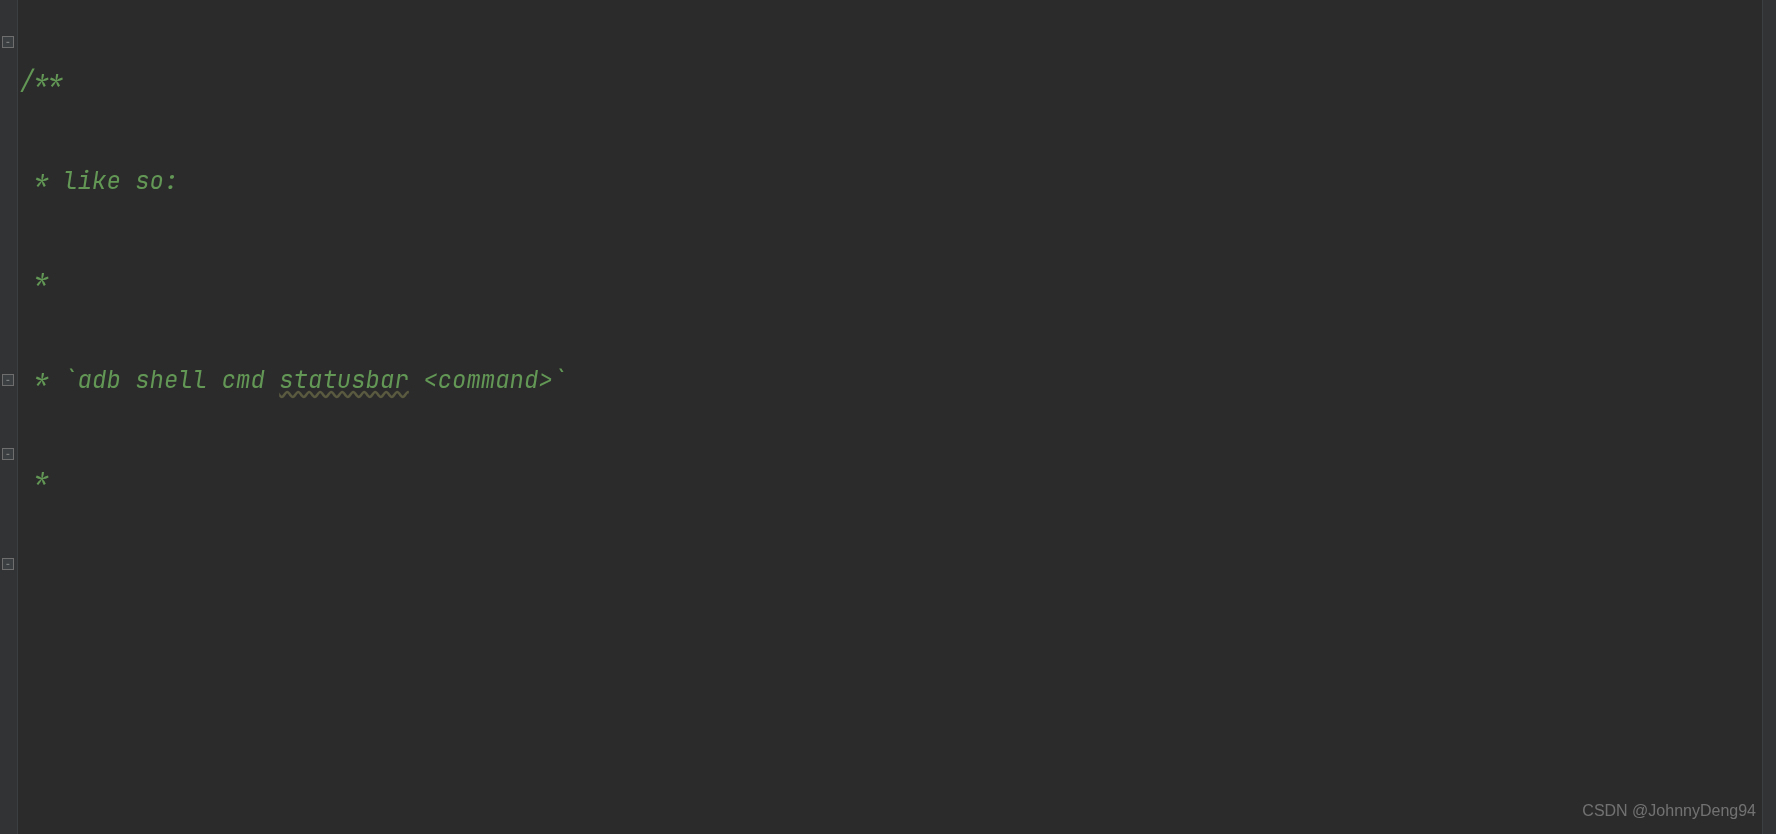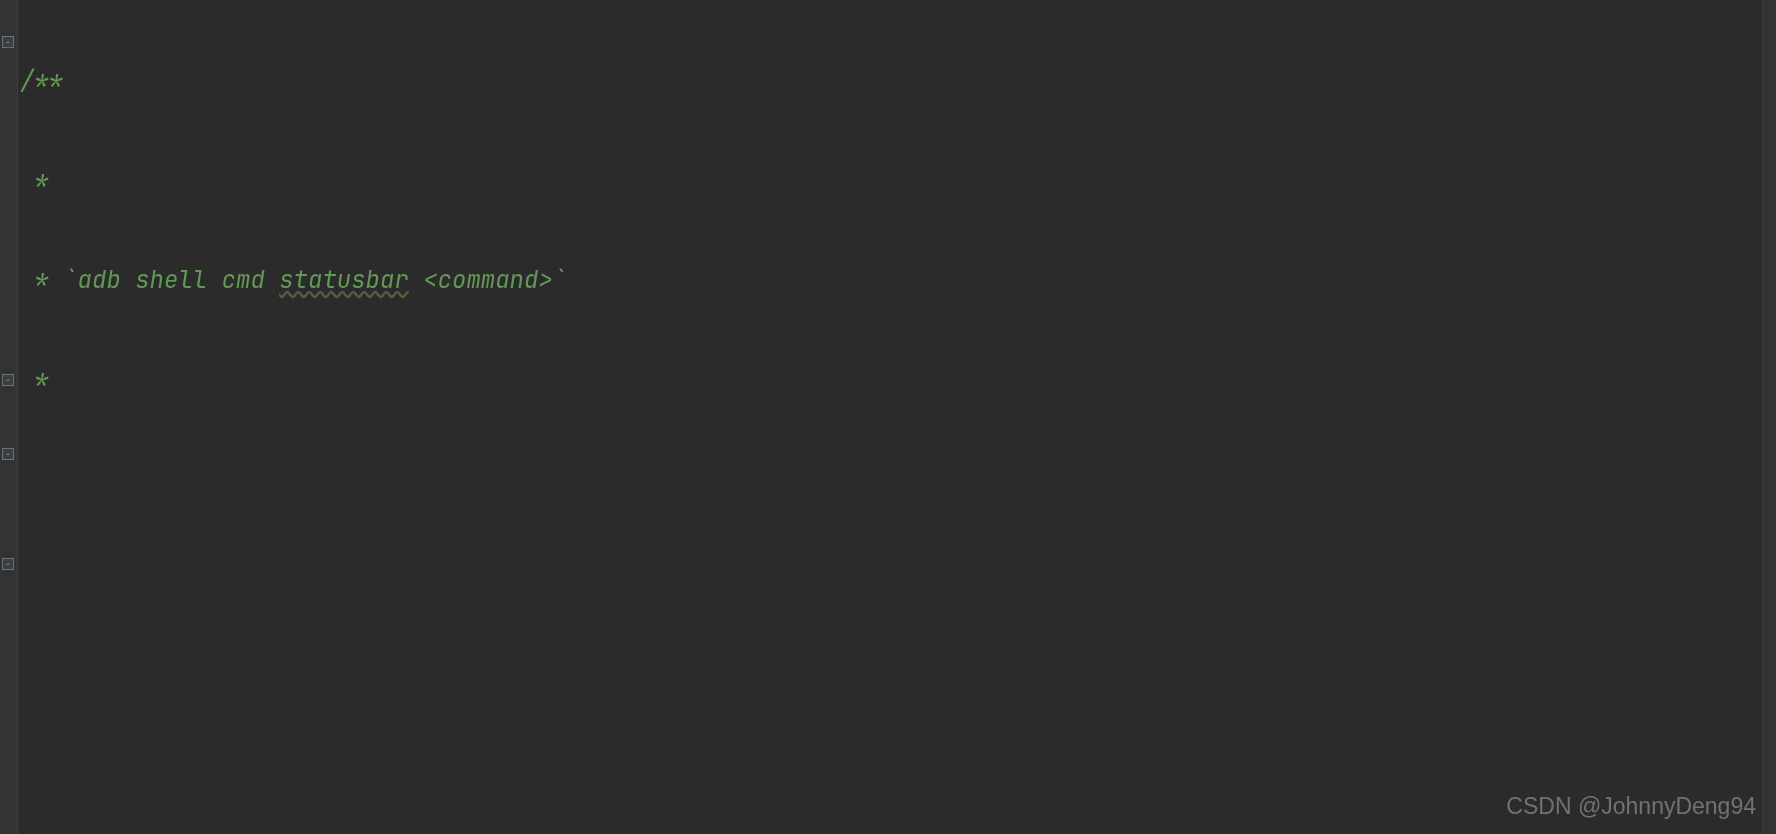--- a/index.html
+++ b/index.html
@@ -52,21 +52,21 @@
   }
   .c-comment { color: #629755; }
   .c-link { color: #93805a; text-decoration: underline wavy #5a5a40; text-underline-offset: 3px; }
   .c-underwavy { text-decoration: underline wavy #5a5a40; text-underline-offset: 3px; }
   .watermark {
     position: absolute;
     right: 20px;
     bottom: 14px;
     color: rgba(200,200,200,0.45);
     font-family: Arial, sans-serif;
-    font-size: 23px;
+    font-size: 16px;
     font-style: normal;
   }
   .right-strip {
     position: absolute;
     right: 0; top: 0;
     width: 14px; height: 100%;
     background: #313335;
     border-left: 1px solid #3c3f41;
   }
 </style>
@@ -76,20 +76,21 @@
 <div class="editor">
   <div class="gutter">
     <div class="fold" style="top:36px">−</div>
     <div class="fold" style="top:374px">−</div>
     <div class="fold" style="top:448px">−</div>
     <div class="fold" style="top:558px">−</div>
   </div>
 
   <div class="code">
     <div class="line"><span class="c-comment">/**</span></div>
+    <div class="line"><span class="c-comment"> * like so:</span></div>
     <div class="line"><span class="c-comment"> *</span></div>
     <div class="line"><span class="c-comment"> * `adb shell cmd </span><span class="c-comment c-underwavy">statusbar</span><span class="c-comment"> &lt;command&gt;`</span></div>
     <div class="line"><span class="c-comment"> *</span></div>
     
     
 
     
     
     
     

